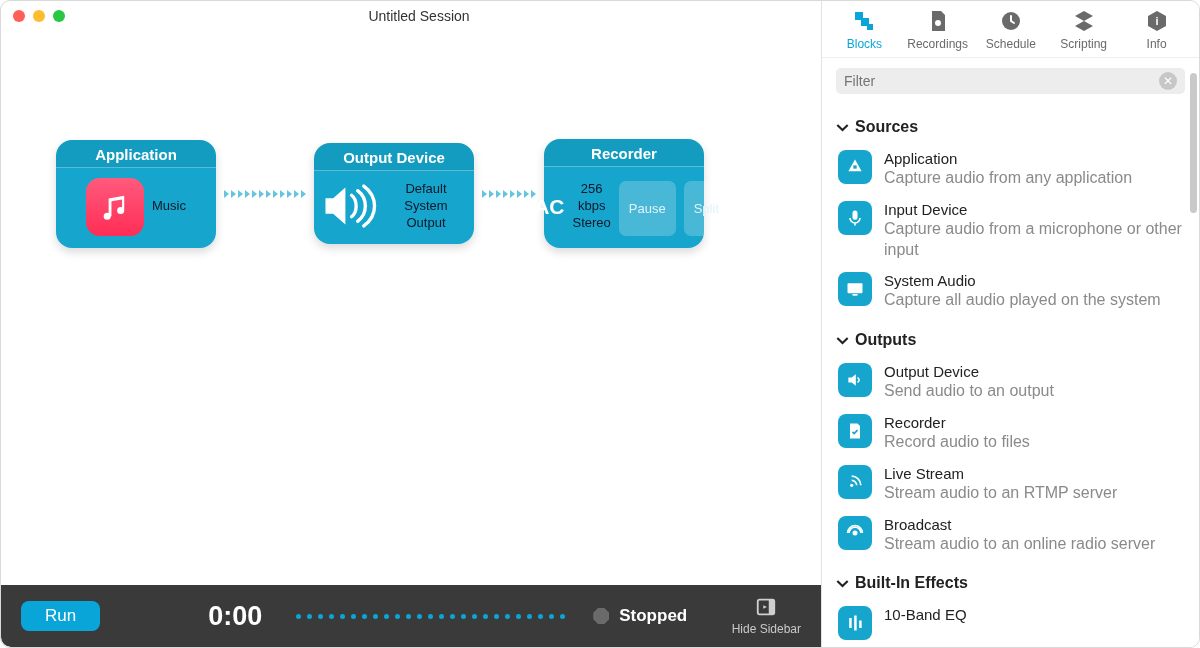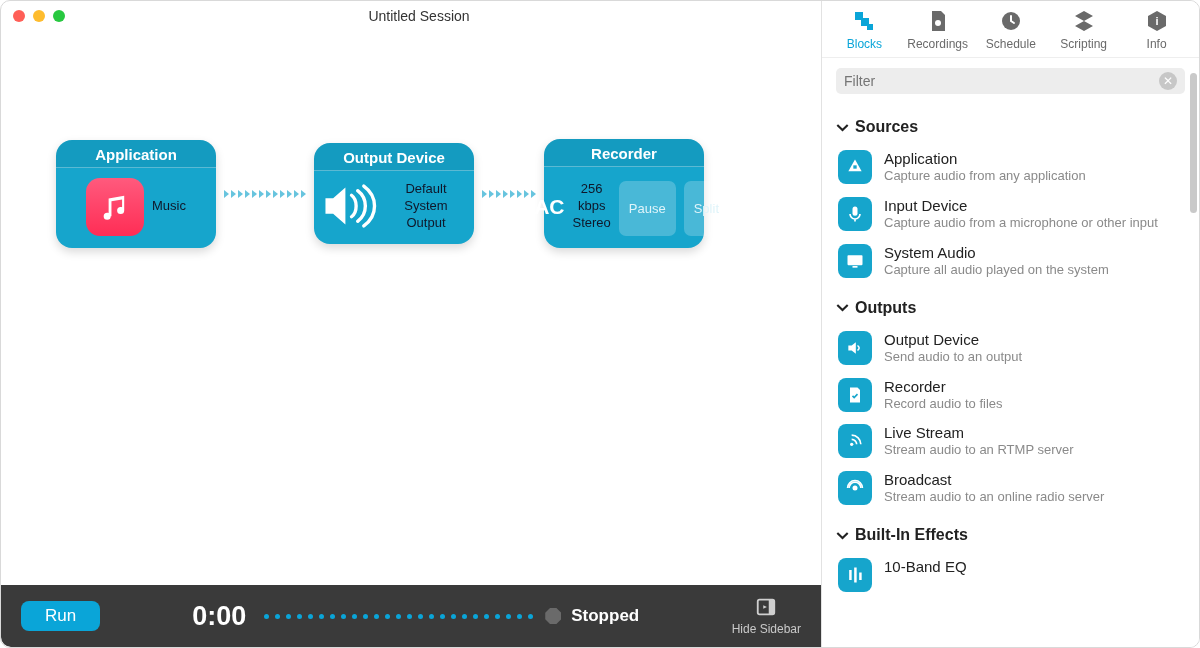--- a/index.html
+++ b/index.html
@@ -44,21 +44,21 @@
     .speaker-icon { width: 60px; height: 50px; display: flex; align-items: center; justify-content: center; }
     .chevrons {
       display: flex; align-items: center; gap: 2px; padding: 0 8px;
     }
     .chev {
       width: 0; height: 0; border-left: 5px solid #16A5CC; border-top: 4px solid transparent; border-bottom: 4px solid transparent;
       opacity: 0.65;
     }
     .bottom-bar {
       height: 62px; background: #3a3a3a; display: flex; align-items: center;
-      color: #e9e9e9; padding: 0 20px; gap: 12px; border-bottom-left-radius: 10px;
+      color: #e9e9e9; padding: 0 20px; gap: 28px; border-bottom-left-radius: 10px;
     }
     .run-btn {
       background: #0aa5d8; color: #fff; font-size: 17px; font-weight: 500;
       border: none; border-radius: 8px; padding: 5px 24px; cursor: pointer;
     }
     .time-display { font-size: 27px; font-weight: 600; color: #fff; margin-left: 80px; }
     .dots-row { display: flex; gap: 6px; margin-left: 6px; }
     .tinydot { width: 5px; height: 5px; border-radius: 50%; background: #0aa5d8; }
     .status { display: flex; align-items: center; gap: 10px; font-size: 17px; font-weight: 600; color: #fff; }
     .stop-shape { width: 16px; height: 16px; background: #6a6a6a; clip-path: polygon(30% 0,70% 0,100% 30%,100% 70%,70% 100%,30% 100%,0 70%,0 30%); }
@@ -83,21 +83,21 @@
     .lists { flex: 1; overflow-y: auto; padding: 4px 14px 20px; }
     .section-header { display: flex; align-items: center; gap: 6px; font-weight: 700; font-size: 16px; color: #222; margin: 14px 0 8px; cursor: pointer; }
     .section-header svg { width: 13px; height: 13px; }
     .item { display: flex; gap: 12px; padding: 6px 2px; cursor: pointer; }
     .item-icon {
       width: 34px; height: 34px; border-radius: 8px; background: #16A5CC;
       display: flex; align-items: center; justify-content: center; flex-shrink: 0;
     }
     .item-icon svg { width: 20px; height: 20px; fill: #fff; }
     .item-text .title { font-size: 15px; color: #222; line-height: 1.2; }
-    .item-text .desc { font-size: 13px; color: #8a8a8a; line-height: 1.3; }
+    .item-text .desc { font-size: 16px; color: #8a8a8a; line-height: 1.3; }
     .scroll-indicator { position: absolute; right: 2px; top: 72px; width: 7px; height: 140px; background: #c9c9c9; border-radius: 4px; }
   </style>
 </head>
 <body>
 
 <div class="left-pane">
   <div class="titlebar">
     <div class="traffic-lights">
       <div class="dot red"></div>
       <div class="dot yellow"></div>

